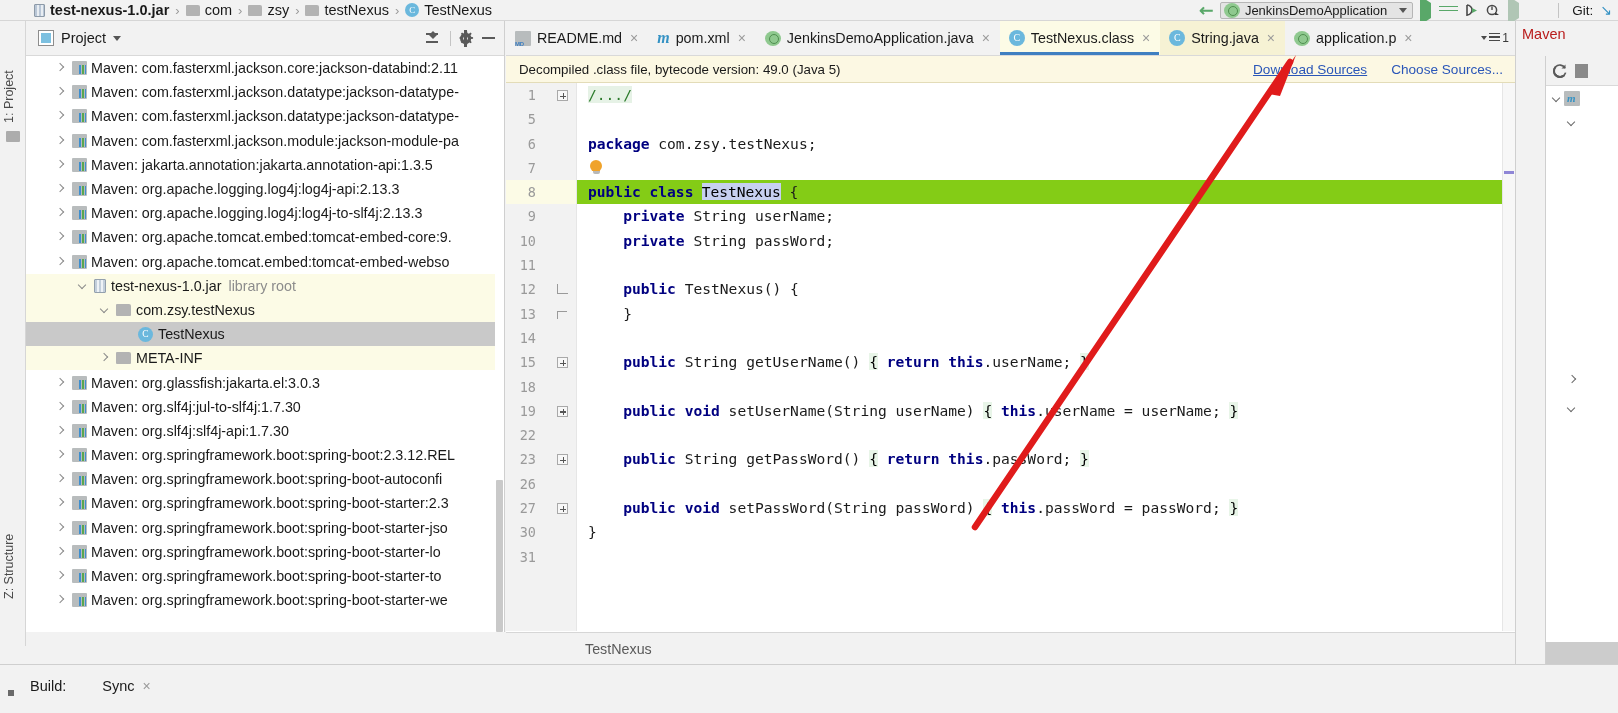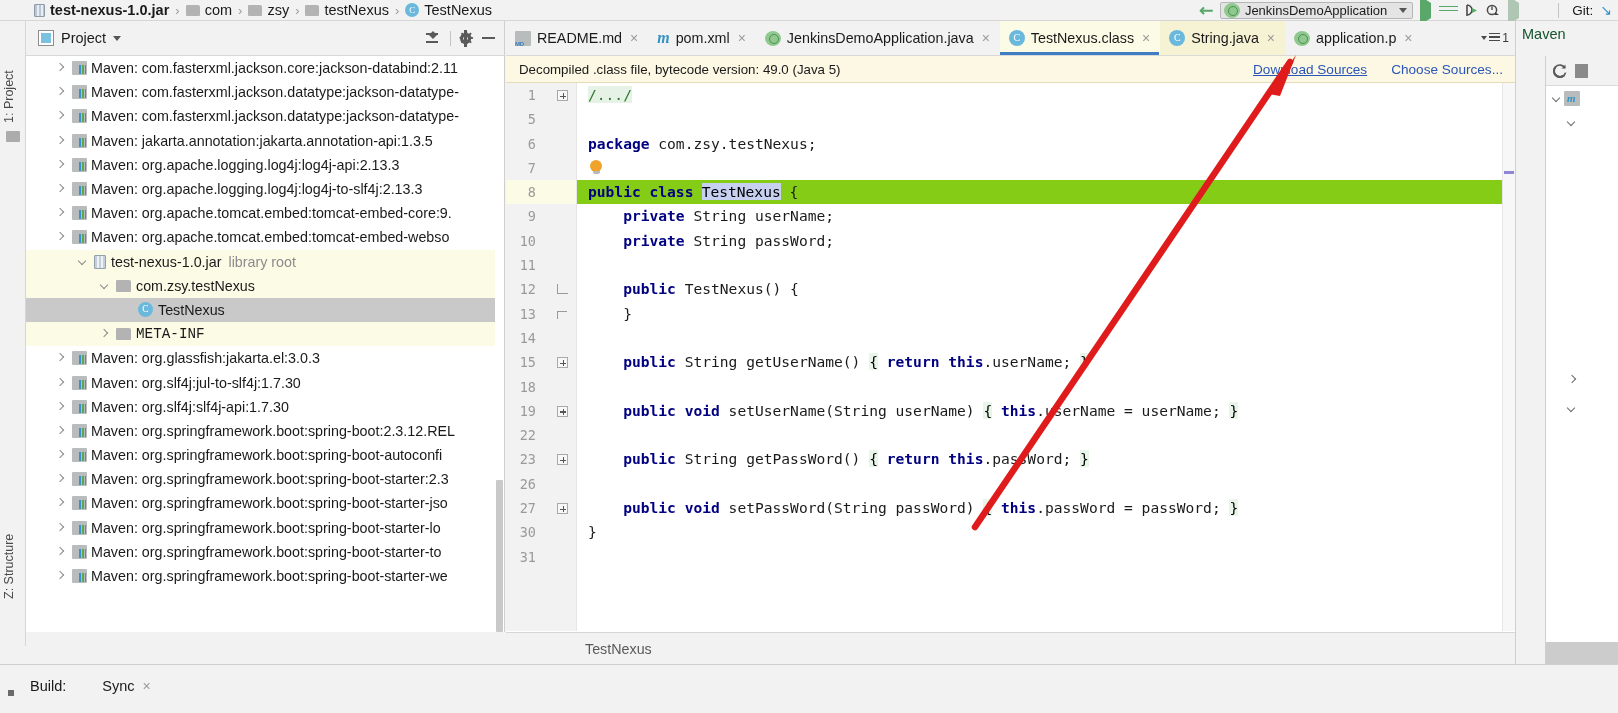--- a/index.html
+++ b/index.html
@@ -254,21 +254,21 @@
     display:flex; align-items:center; padding-left:79px;
     font-size:14.3px; color:#5a5a5a;
   }
 
   
   .rightstripe {
     position:absolute; left:1515px; top:21px; width:103px; height:643px; background:#f2f2f2;
     border-left:1px solid #cfcfcf;
   }
   .mvn-tabtext {
-    position:absolute; left:1522px; top:26px; font-size:14.5px; color:#14532d;
+    position:absolute; left:1522px; top:26px; font-size:14.5px; color:#b91c1c;
   }
   .mvnpanel {
     position:absolute; left:1545px; top:56px; width:73px; height:608px;
     background:#fff; border-left:1px solid #cfcfcf;
   }
   .mvn-toolbar { height:30px; display:flex; align-items:center; gap:7px; padding-left:6px; background:#f2f2f2;
     border-bottom:1px solid #d9d9d9; }
   .refresh-ic { width:16px;height:16px;position:relative;cursor:pointer; }
   .refresh-ic:before{content:"";position:absolute;inset:1px;border:2px solid #5a5a5a;border-radius:50%;
     border-right-color:transparent;border-top-color:transparent;}
@@ -411,20 +411,25 @@
           <span>Maven: com.fasterxml.jackson.datatype:jackson-datatype-</span>
         </div>
         <div class="trow" style="padding-left: 28px;">
           <span class="tarrow right" style="margin-right: 5px;"></span>
           <span class="ic-mvn"></span>
           <span>Maven: com.fasterxml.jackson.datatype:jackson-datatype-</span>
         </div>
         <div class="trow" style="padding-left: 28px;">
           <span class="tarrow right" style="margin-right: 5px;"></span>
           <span class="ic-mvn"></span>
+          <span>Maven: com.fasterxml.jackson.module:jackson-module-pa</span>
+        </div>
+        <div class="trow" style="padding-left: 28px;">
+          <span class="tarrow right" style="margin-right: 5px;"></span>
+          <span class="ic-mvn"></span>
           <span>Maven: jakarta.annotation:jakarta.annotation-api:1.3.5</span>
         </div>
         <div class="trow" style="padding-left: 28px;">
           <span class="tarrow right" style="margin-right: 5px;"></span>
           <span class="ic-mvn"></span>
           <span>Maven: org.apache.logging.log4j:log4j-api:2.13.3</span>
         </div>
         <div class="trow" style="padding-left: 28px;">
           <span class="tarrow right" style="margin-right: 5px;"></span>
           <span class="ic-mvn"></span>
@@ -449,21 +454,21 @@
         <div class="trow hl-yellow" style="padding-left: 72px;">
           <span class="tarrow down" style="margin-right: 5px;"></span>
           <span class="ic-pkg"></span>
           <span>com.zsy.testNexus</span>
         </div>
         <div class="trow hl-sel" style="padding-left: 94px;">
           <span class="tarrow" style="margin-right: 5px;"></span>
           <span class="ic-cls">C</span>
           <span>TestNexus</span>
         </div>
-        <div class="trow hl-yellow" style="padding-left: 72px; font-family: Liberation Mono, monospace;">
+        <div class="trow hl-yellow" style="padding-left: 72px;">
           <span class="tarrow right" style="margin-right: 5px;"></span>
           <span class="ic-pkg"></span>
           <span>META-INF</span>
         </div>
         <div class="trow" style="padding-left: 28px;">
           <span class="tarrow right" style="margin-right: 5px;"></span>
           <span class="ic-mvn"></span>
           <span>Maven: org.glassfish:jakarta.el:3.0.3</span>
         </div>
         <div class="trow" style="padding-left: 28px;">

